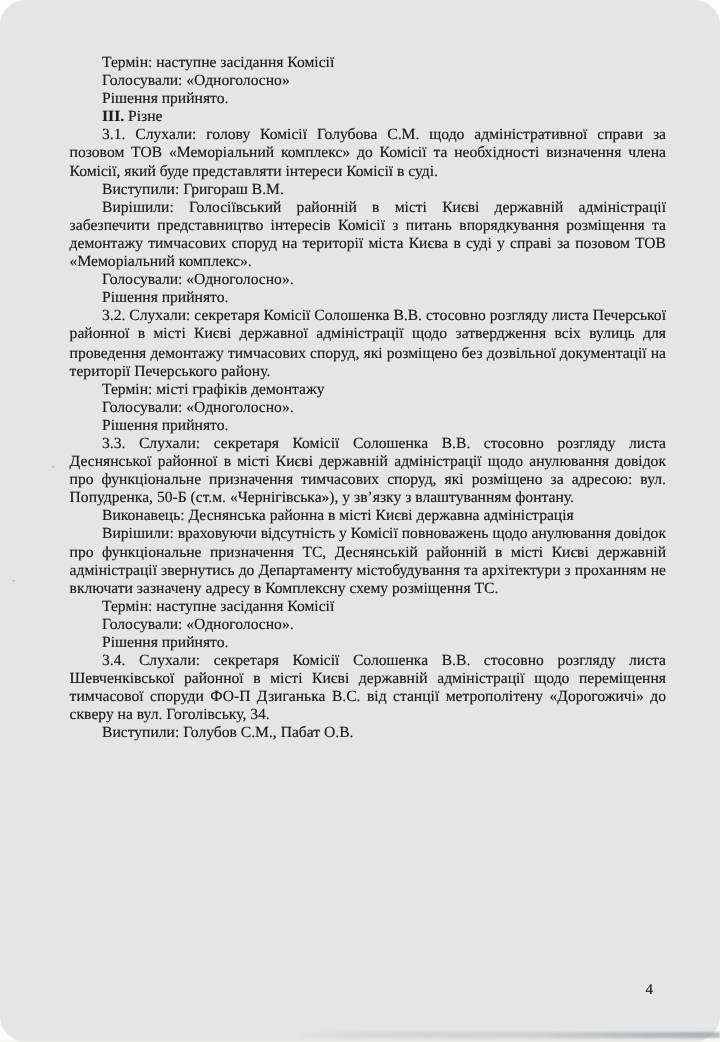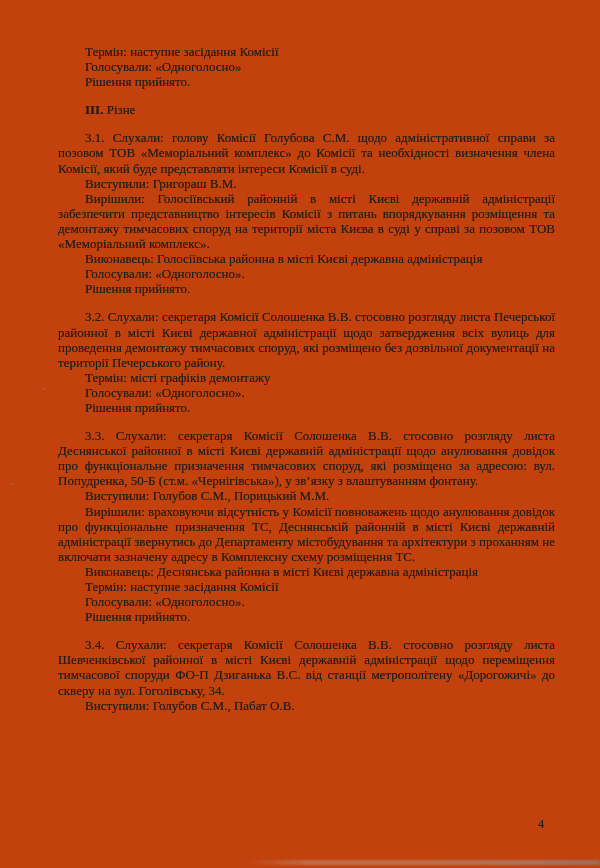--- a/index.html
+++ b/index.html
@@ -4,38 +4,39 @@
 <style>
   html, body { margin: 0; padding: 0; }
   body {
     width: 600px; height: 868px;
     background: #fcfcfb;
     overflow: hidden;
   }
   .page {
     position: relative;
     width: 600px; height: 868px;
-    background: #c2410c;
+    background: #e5e5e5;
     font-family: "Liberation Serif", "DejaVu Serif", serif;
     font-size: 13px;
     line-height: 15.1px;
     color: #1e1e1e;
     text-shadow: 0 0 0.5px rgba(25,25,25,0.55);
+    border-radius: 21px;
   }
   .content {
     position: absolute;
     left: 58px; top: 44px;
     width: 497px;
   }
   .content p {
     margin: 0;
     text-indent: 27px;
     text-align: justify;
   }
-  p.gap { margin-top: 13px; }
+  p.gap { }
   .sec-num { font-weight: bold; }
   .page-number {
     position: absolute;
     left: 531px; top: 817px;
     width: 20px;
     text-indent: 0;
     text-align: center;
     font-size: 12.5px;
   }
   .scan-streak {
@@ -68,33 +69,31 @@
 
     <p>Термін: наступне засідання Комісії</p>
     <p>Голосували: «Одноголосно»</p>
     <p>Рішення прийнято.</p>
 
     <p class="gap"><span class="sec-num">III.</span><span> Різне</span></p>
 
     <p class="gap">3.1. Слухали: голову Комісії Голубова С.М. щодо адміністративної справи за позовом ТОВ «Меморіальний комплекс» до Комісії та необхідності визначення члена Комісії, який буде представляти інтереси Комісії в суді.</p>
     <p>Виступили: Григораш В.М.</p>
     <p>Вирішили: Голосіївський районній в місті Києві державній адміністрації забезпечити представництво інтересів Комісії з питань впорядкування розміщення та демонтажу тимчасових споруд на території міста Києва в суді у справі за позовом ТОВ «Меморіальний комплекс».</p>
-    <p>Виконавець: Голосіївська районна в місті Києві державна адміністрація</p>
     <p>Голосували: «Одноголосно».</p>
     <p>Рішення прийнято.</p>
 
     <p class="gap">3.2. Слухали: секретаря Комісії Солошенка В.В. стосовно розгляду листа Печерської районної в місті Києві державної адміністрації щодо затвердження всіх вулиць для проведення демонтажу тимчасових споруд, які розміщено без дозвільної документації на території Печерського району.</p>
     <p>Термін: місті графіків демонтажу</p>
     <p>Голосували: «Одноголосно».</p>
     <p>Рішення прийнято.</p>
 
     <p class="gap">3.3. Слухали: секретаря Комісії Солошенка В.В. стосовно розгляду листа Деснянської районної в місті Києві державній адміністрації щодо анулювання довідок про функціональне призначення тимчасових споруд, які розміщено за адресою: вул. Попудренка, 50-Б (ст.м. «Чернігівська»), у зв’язку з влаштуванням фонтану.</p>
-    <p>Виступили: Голубов С.М., Порицький М.М.</p>
+    <p>Виконавець: Деснянська районна в місті Києві державна адміністрація</p>
     <p>Вирішили: враховуючи відсутність у Комісії повноважень щодо анулювання довідок про функціональне призначення ТС, Деснянській районній в місті Києві державній адміністрації звернутись до Департаменту містобудування та архітектури з проханням не включати зазначену адресу в Комплексну схему розміщення ТС.</p>
-    <p>Виконавець: Деснянська районна в місті Києві державна адміністрація</p>
     <p>Термін: наступне засідання Комісії</p>
     <p>Голосували: «Одноголосно».</p>
     <p>Рішення прийнято.</p>
 
     <p class="gap">3.4. Слухали: секретаря Комісії Солошенка В.В. стосовно розгляду листа Шевченківської районної в місті Києві державній адміністрації щодо переміщення тимчасової споруди ФО-П Дзиганька В.С. від станції метрополітену «Дорогожичі» до скверу на вул. Гоголівську, 34.</p>
     <p>Виступили: Голубов С.М., Пабат О.В.</p>
 
   </div>
 
   <div class="page-number">4</div>

